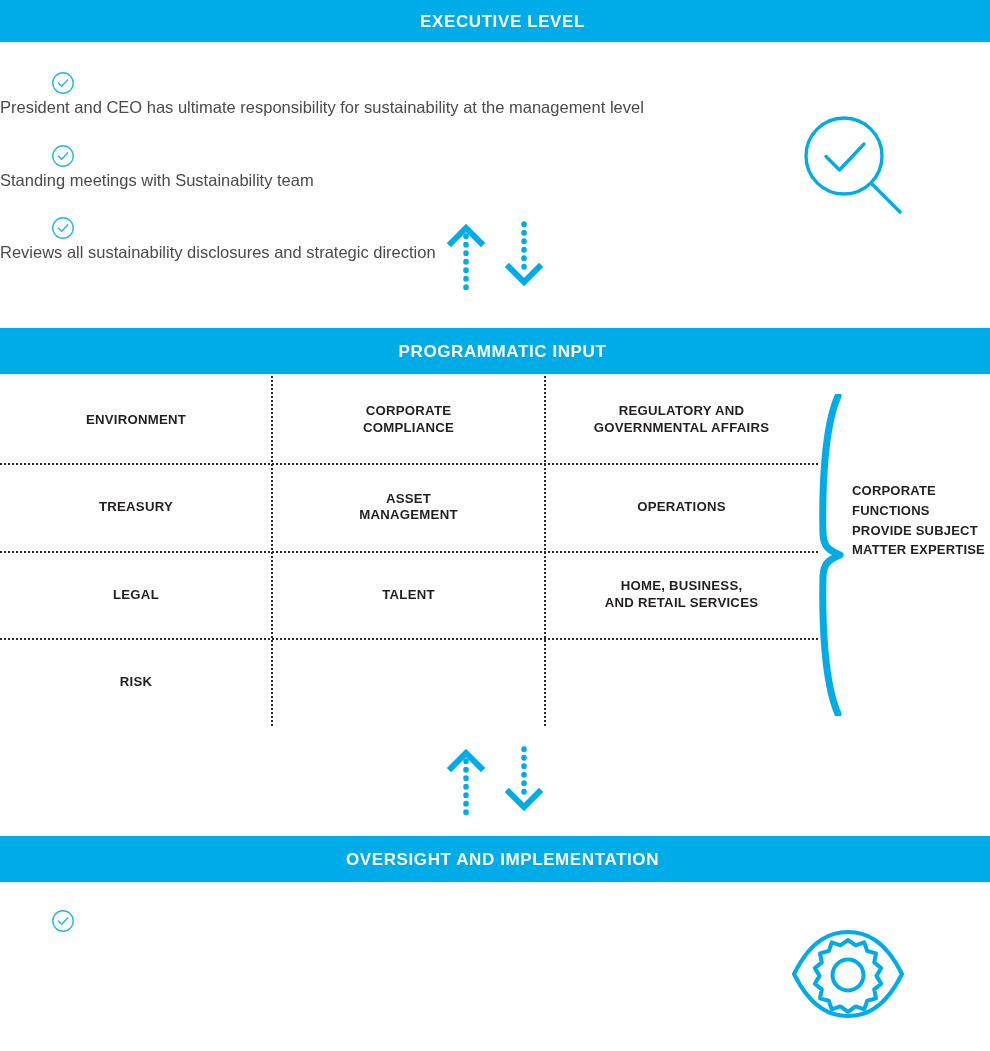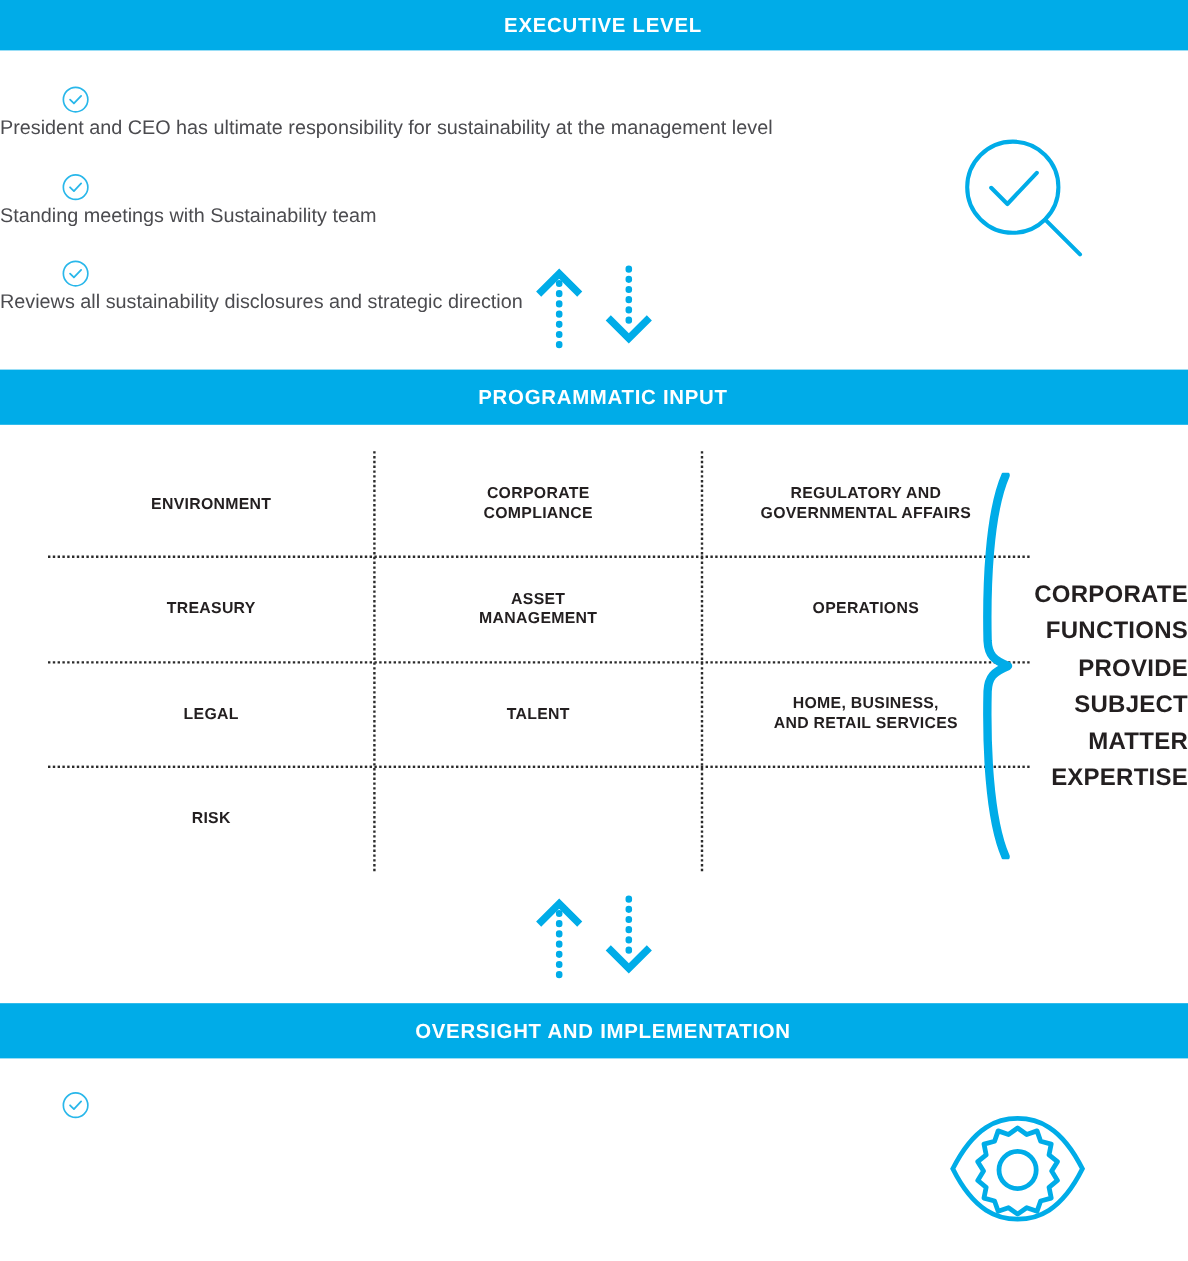--- a/index.html
+++ b/index.html
@@ -31,21 +31,21 @@
   }
   .band-title {
     color: #ffffff;
     font-size: 17px;
     font-weight: bold;
     letter-spacing: 0.6px;
     text-align: center;
     line-height: 1;
   }
   #band-exec      { top: 0px;   height: 42px; }
-  #band-prog      { top: 308px; height: 46px; }
+  #band-prog      { top: 328px; height: 46px; }
   #band-oversight { top: 836px; height: 46px; }
 
   
   .bullet-list {
     position: absolute;
     left: 0;
     width: 770px;
   }
   #exec-list      { top: 70px; }
   #oversight-list { top: 908px; }
@@ -89,21 +89,20 @@
   #arrows-bottom { top: 743px; }
   .arrow-pair svg { display: block; margin: 0 auto; }
 
   
   #grid-wrap {
     position: absolute;
     left: 0;
     top: 376px;
     width: 818px;
     height: 350px;
-    margin-left: 40px;
   }
   .grid {
     position: relative;
     width: 818px;
     height: 350px;
     display: grid;
     grid-template-columns: 272px 273px 273px;
     grid-template-rows: 1fr 1fr 1fr 1fr;
   }
   .cell {
@@ -142,22 +141,22 @@
   #brace {
     position: absolute;
     left: 814px;
     top: 394px;
   }
   #brace-caption {
     position: absolute;
     left: 852px;
     top: 481px;
     width: 138px;
-    text-align: right;
-    font-size: 20px;
+    text-align: left;
+    font-size: 13px;
     font-weight: bold;
     line-height: 1.52;
     letter-spacing: 0.2px;
     color: #231f20;
   }
 </style>
 </head>
 <body>
 
 <div class="band" id="band-exec">

